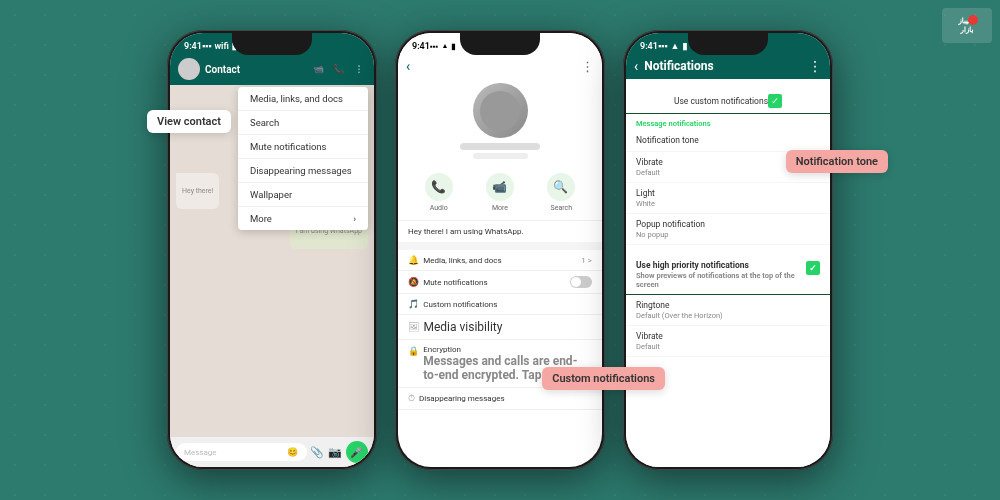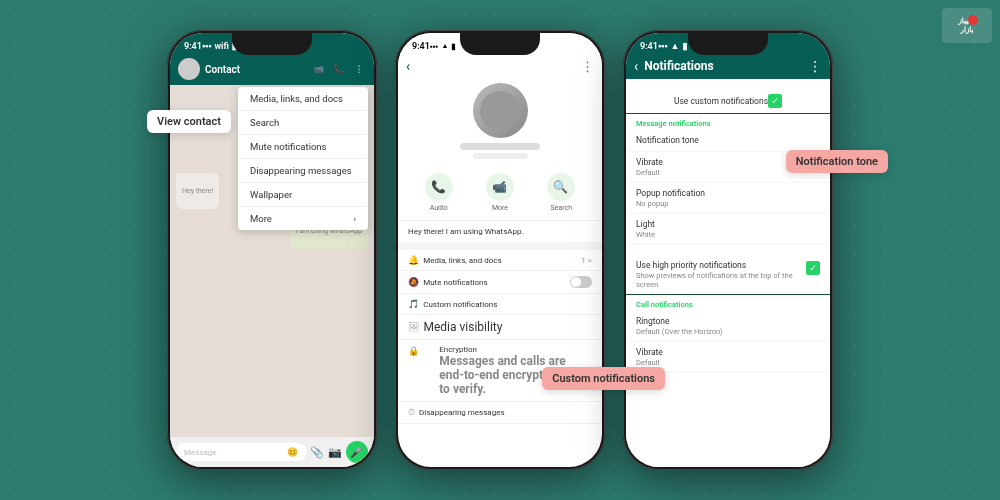--- a/index.html
+++ b/index.html
@@ -551,21 +551,21 @@
         <span style="font-size:8px;flex:1;margin-left:4px;">Custom notifications</span>
       </div>
 
       <div class="info-row">
         <span style="color:#999;font-size:9px;">🖼</span>
         <span style="font-size:12px;flex:1;margin-left:4px;">Media visibility</span>
       </div>
 
       <div class="info-row" style="align-items:flex-start;">
         <span style="color:#999;font-size:9px;margin-top:1px;">🔒</span>
-        <div style="flex:1;margin-left:20px;">
+        <div style="flex:1;margin-left:4px;">
           <div style="font-size:8px;color:#333;">Encryption</div>
           <div style="font-size:12px;color:#888;font-weight:bold;">Messages and calls are end-to-end encrypted. Tap to verify.</div>
         </div>
       </div>
 
       <div class="info-row">
         <span style="color:#999;font-size:9px;">⏱</span>
         <span style="font-size:8px;flex:1;margin-left:4px;">Disappearing messages</span>
       </div>
     </div>
@@ -610,40 +610,37 @@
         <div class="notif-row">
           <div class="notif-row-title">Notification tone</div>
         </div>
 
         <div class="notif-row">
           <div class="notif-row-title">Vibrate</div>
           <div class="notif-row-sub">Default</div>
         </div>
 
         <div class="notif-row">
+          <div class="notif-row-title">Light</div>
+          <div class="notif-row-sub">White</div>
+        </div>
+
+        <div class="notif-row">
           <div class="notif-row-title">Popup notification</div>
           <div class="notif-row-sub">No popup</div>
         </div>
 
-        <div class="notif-row">
-          <div class="notif-row-title">Light</div>
-          <div class="notif-row-sub">White</div>
-        </div>
-
-        <div class="notif-checkbox-row" style="align-items:flex-start;padding:5px 10px;">
+        <div class="notif-checkbox-row" style="align-items:flex-start;padding:5px 10px;font-weight:bold;">
           <div style="flex:1;">
             <div class="notif-row-title">Use high priority notifications</div>
             <div class="notif-row-sub">Show previews of notifications at the top of the screen</div>
           </div>
           <div class="checkbox-green" style="margin-top:1px;flex-shrink:0;">✓</div>
         </div>
 
-        <div class="notif-section-header">
-          <span>Call notifications</span>
-        </div>
 
         <div class="notif-row">
           <div class="notif-row-title">Ringtone</div>
           <div class="notif-row-sub">Default (Over the Horizon)</div>
         </div>
 
         <div class="notif-row">
           <div class="notif-row-title">Vibrate</div>
           <div class="notif-row-sub">Default</div>
         </div>

